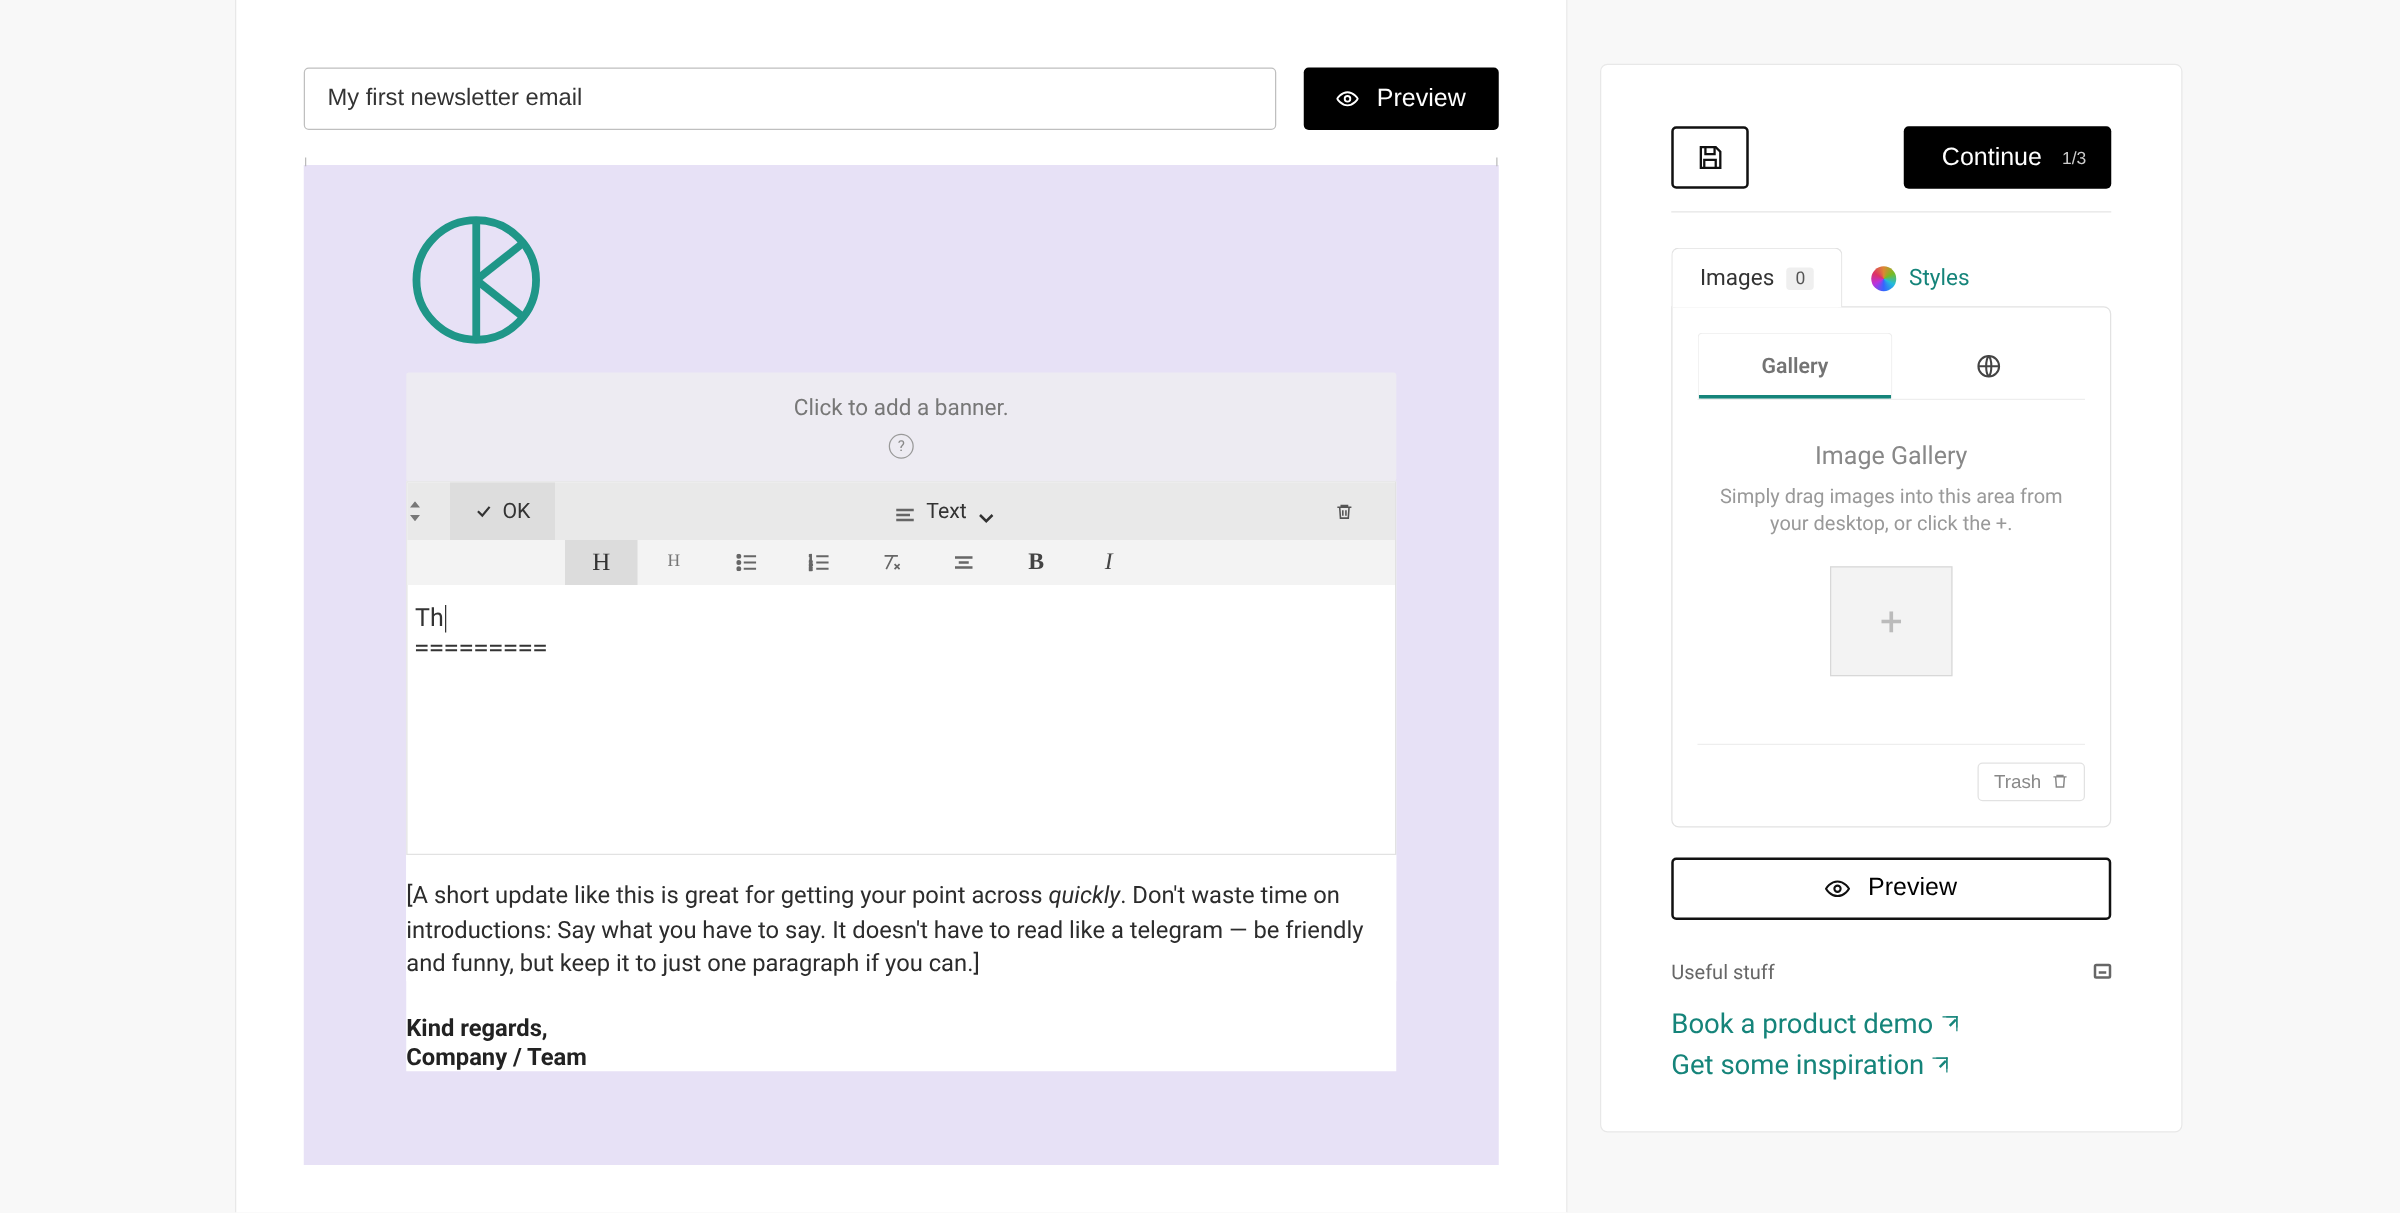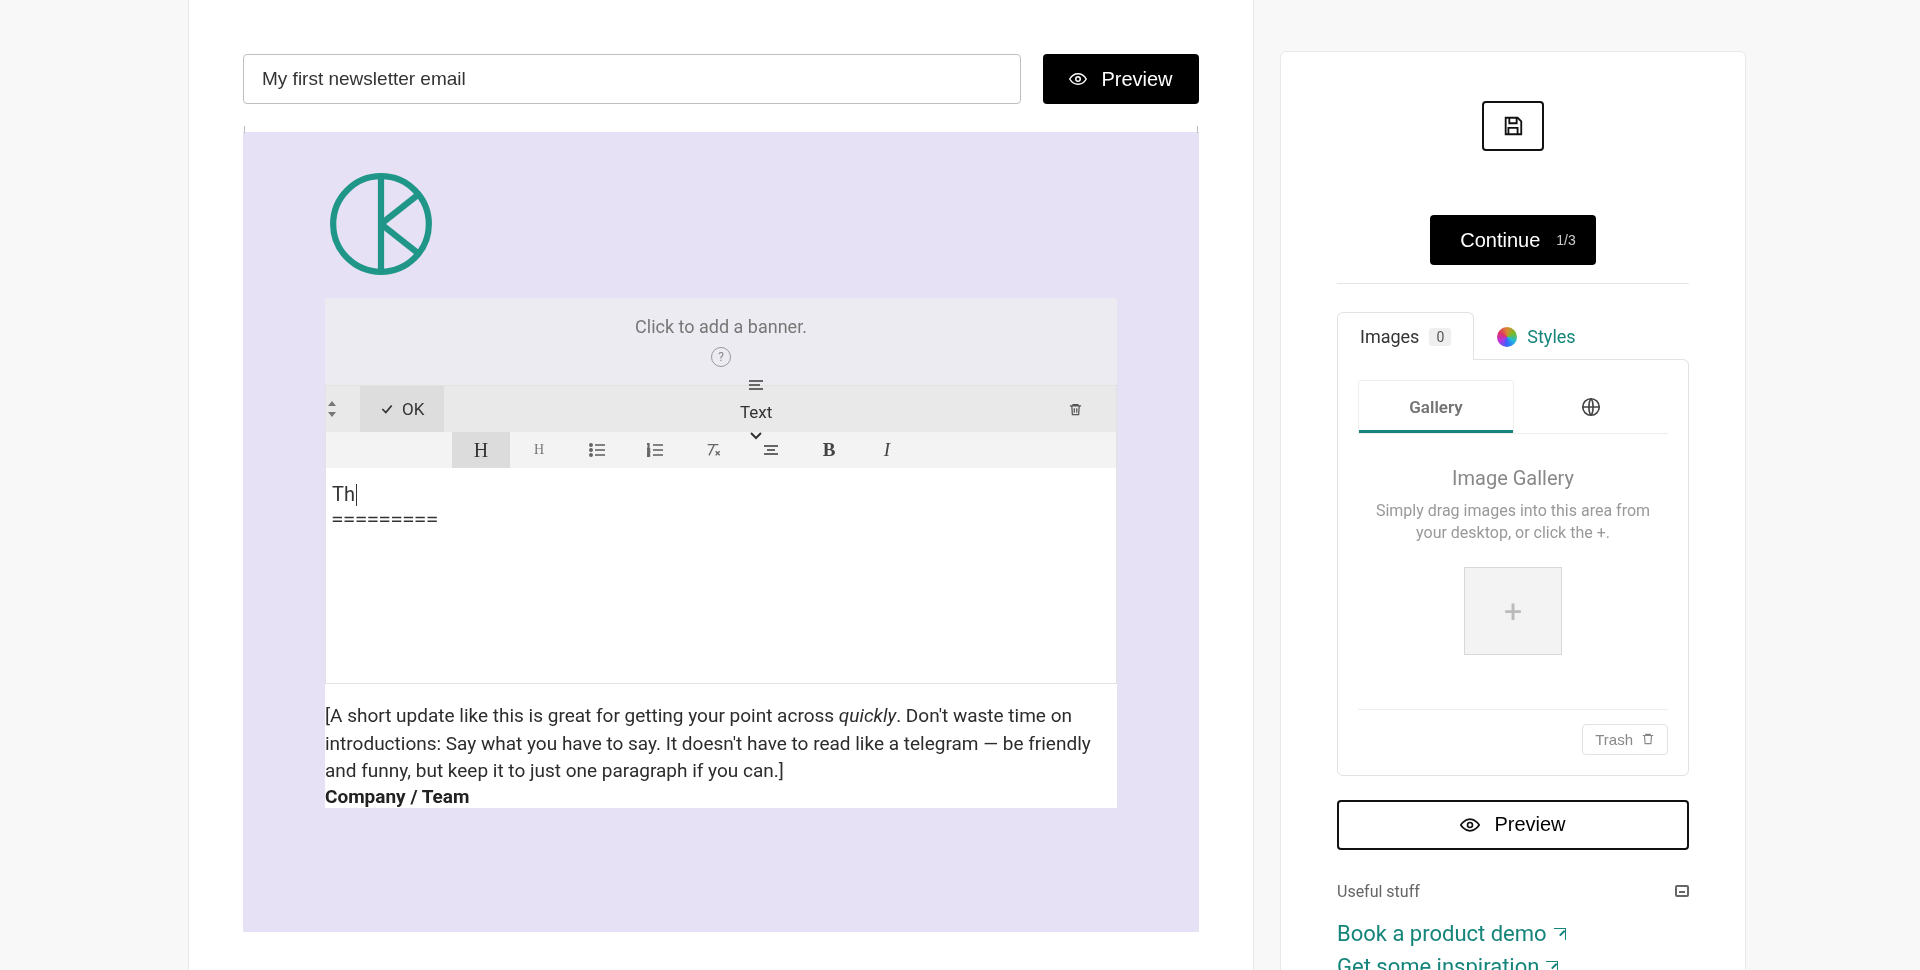--- a/index.html
+++ b/index.html
@@ -23,40 +23,40 @@
 .logo-row { margin-bottom: 22px; padding-left:4px; }
 .logo-circle { width: 104px; height: 104px; }
 .banner-slot { background: #f0f0f0a8; text-align: center; padding: 18px 0; font-size: 18px; color: #777; border-radius: 2px; cursor: pointer; display:flex; align-items:center; justify-content:center; gap:10px;flex-direction:column; }
 .help-circle { display:inline-flex; width:20px; height:20px; border:1px solid #999; border-radius:50%; align-items:center; justify-content:center; font-size:12px; color:#888; }
 .content-stack { background: #fff; margin-top:0; }
 .text-block { border:1px solid #e2e2e2; margin: 0; }
 .block-toolbar { display:flex; align-items:center; height:46px; background:#e9e9e9; }
 .bt-drag { width:34px; text-align:center; color:#888; cursor:grab; font-size:14px; }
 .bt-ok { display:flex; align-items:center; gap:8px; background:#ddd; height:100%; padding:0 20px; cursor:pointer; font-size:17px; color:#333; }
 .bt-spacer { flex:1; }
-.bt-type { display:flex; align-items:center; gap:10px; color:#333; font-size:17px; cursor:pointer; padding:0 10px;flex-direction:column; }
+.bt-type { display:flex; align-items:flex-end; gap:10px; color:#333; font-size:17px; cursor:pointer; padding:0 10px; }
 .bt-del { width:48px; text-align:center; color:#555; cursor:pointer; }
 .block-format { display:flex; align-items:center; height:36px; background:#f3f3f3; padding:0 6px; }
 .fmt-btn { width:58px; height:36px; display:flex; align-items:center; justify-content:center; cursor:pointer; color:#666; font-size:15px; }
 .fmt-btn.active-h { background:#dcdcdc; color:#333; font-family: Georgia, serif; font-size:20px; }
 .fmt-h2 { font-family: Georgia, serif; font-size:14px; color:#777; }
 .fmt-bold { font-weight:bold; font-family:Georgia,serif; font-size:19px; color:#444; }
 .fmt-italic { font-style:italic; font-family:Georgia,serif; font-size:19px; color:#444; }
 .block-editor { padding: 14px 10px 14px 6px; min-height:215px; }
 .editor-heading { font-size:20px; color:#333; font-family:inherit; }
 .caret { display:inline-block; width:1px; height:22px; background:#333; vertical-align:text-bottom; margin-left:1px; animation:blink 1s step-end infinite; }
 @keyframes blink { 50% { opacity:0; } }
 .editor-underline { color:#333; letter-spacing:1px; font-size:18px; margin-top:2px; font-family:monospace; }
 .paragraph { background:#fff; padding: 18px 0 0 0; font-size:19px; line-height:1.45; color:#2c2c2c; }
 .quickly { font-style:italic; }
 .signoff { margin-top:26px; font-weight:bold; font-size:19px; color:#222; }
 .signoff2 { font-weight:bold; font-size:19px; color:#222; }
 
 
-.rp-top { display:flex; align-items:center; gap:32px; margin-bottom: 18px; flex-direction: column; }
+.rp-top { display:flex; align-items:center; gap:32px; margin-bottom: 18px; }
 .save-btn { width:62px; height:50px; border:2px solid #111; border-radius:4px; background:#fff; display:flex; align-items:center; justify-content:center; cursor:pointer; }
 .rp-spacer { flex:1; }
 .continue-btn { height:50px; background:#000; color:#fff; border:none; border-radius:4px; padding:0 20px 0 30px; display:flex; align-items:center; gap:16px; font-size:20px; cursor:pointer; }
 .step-ind { font-size:14px; color:#ccc; }
 .rp-divider { height:1px; background:#e5e5e5; margin: 10px 0 28px 0; }
 .tabs { display:flex; }
 .tab { padding: 13px 22px 13px 22px; font-size:18px; color:#333; cursor:pointer; display:flex; align-items:center; gap:10px; border:1px solid transparent; border-bottom:none; border-radius:6px 6px 0 0; }
 .tab.active { border-color:#e2e2e2; background:#fff; position:relative; z-index:2; }
 .tab-badge { background:#efefef; border-radius:3px; padding:1px 7px; font-size:14px; color:#555; }
 .styles-swatch { width:20px; height:20px; border-radius:50%; background: conic-gradient(#d83, #7b2, #2bd, #36f, #b3d, #d36, #d83); }
@@ -197,20 +197,21 @@
             </div>
             <div class="block-editor">
               <div class="editor-heading"><span>Th</span><span class="caret"></span></div>
               <div class="editor-underline">=========</div>
             </div>
           </div>
 
           <div class="paragraph">
             <span>[A short update like this is great for getting your point across </span><span class="quickly">quickly</span><span>. Don't waste time on introductions: Say what you have to say. It doesn't have to read like a telegram — be friendly and funny, but keep it to just one paragraph if you can.]</span>
           </div>
+          <div class="signoff">Kind regards,</div>
           <div class="signoff2">Company / Team</div>
         </div>
       </div>
     </div>
   </div>
 
   <div class="right-panel">
     <div class="rp-top">
       <button class="save-btn">
         <svg width="22" height="22" viewBox="0 0 24 24" fill="none" stroke="#111" stroke-width="2">

